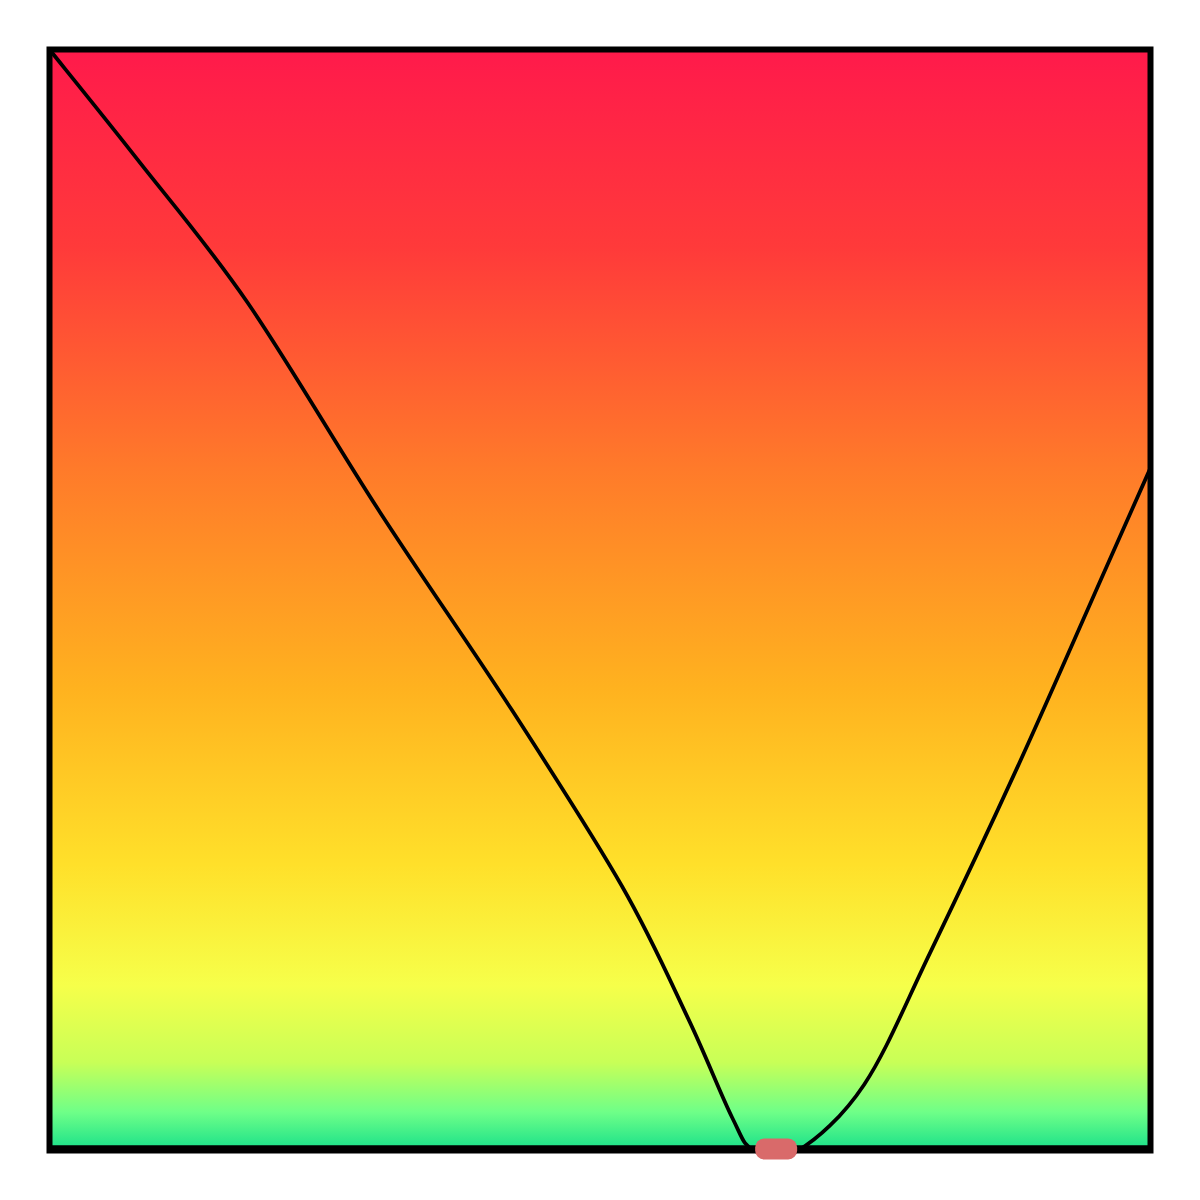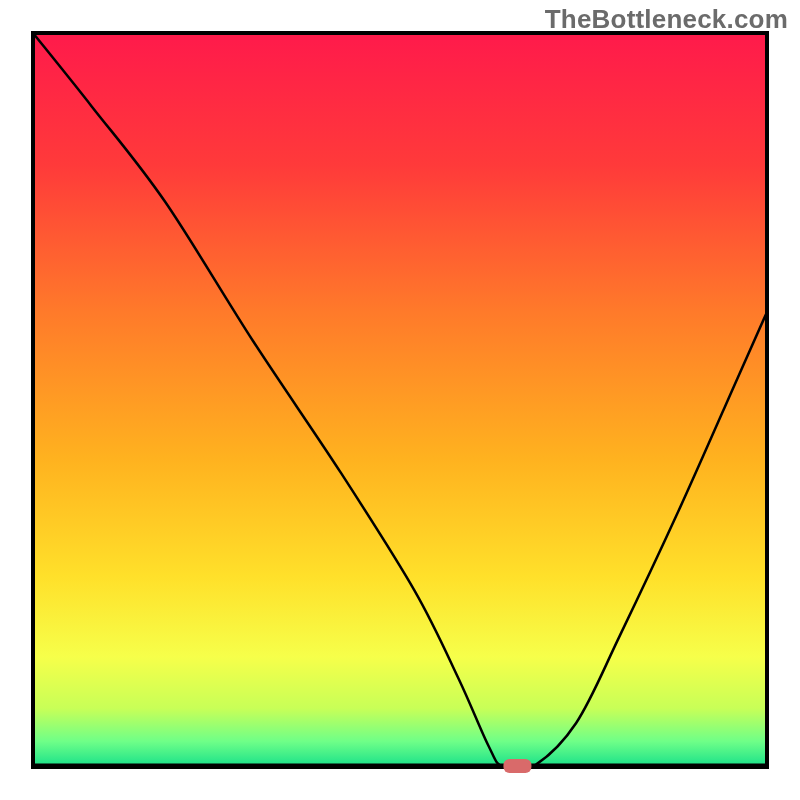--- a/index.html
+++ b/index.html
@@ -31,21 +31,20 @@
     top: 0;
     left: 0;
     width: 800px;
     height: 800px;
   }
 </style>
 </head>
 <body>
 
 <div class="stage">
-  <div class="watermark">TheBottleneck.com</div>
   <svg class="plot" viewBox="0 0 800 800">
     <defs>
       <linearGradient id="bg-grad" x1="0" y1="0" x2="0" y2="1">
           <stop offset="0%" stop-color="#ff1a4b"></stop>
           <stop offset="18%" stop-color="#ff3a3a"></stop>
           <stop offset="38%" stop-color="#ff7a2a"></stop>
           <stop offset="57.99999999999999%" stop-color="#ffb21f"></stop>
           <stop offset="74%" stop-color="#ffe02a"></stop>
           <stop offset="85%" stop-color="#f6ff4a"></stop>
           <stop offset="92%" stop-color="#c8ff57"></stop>

